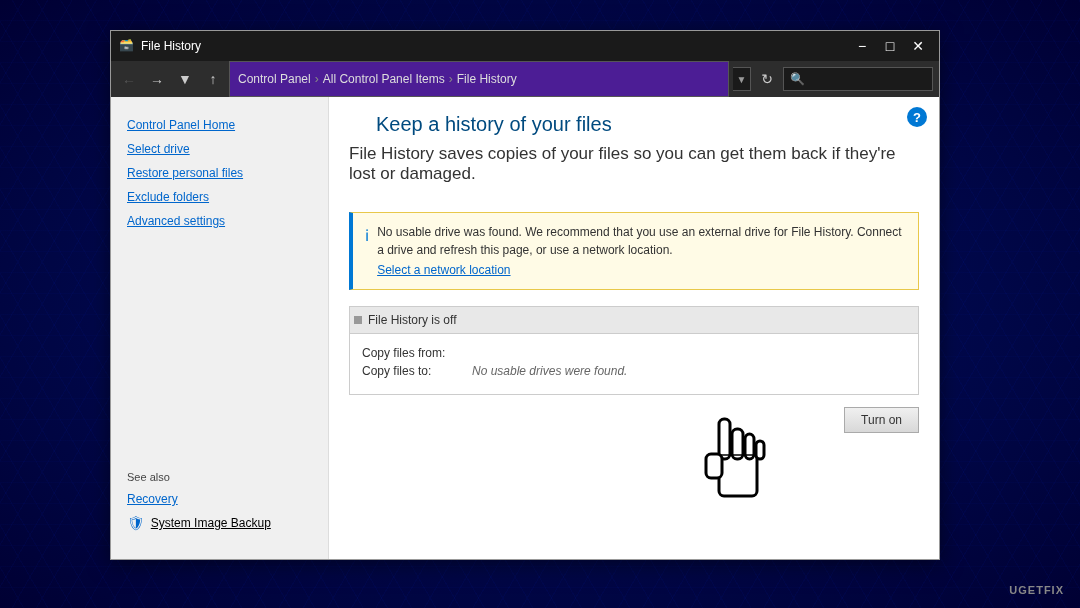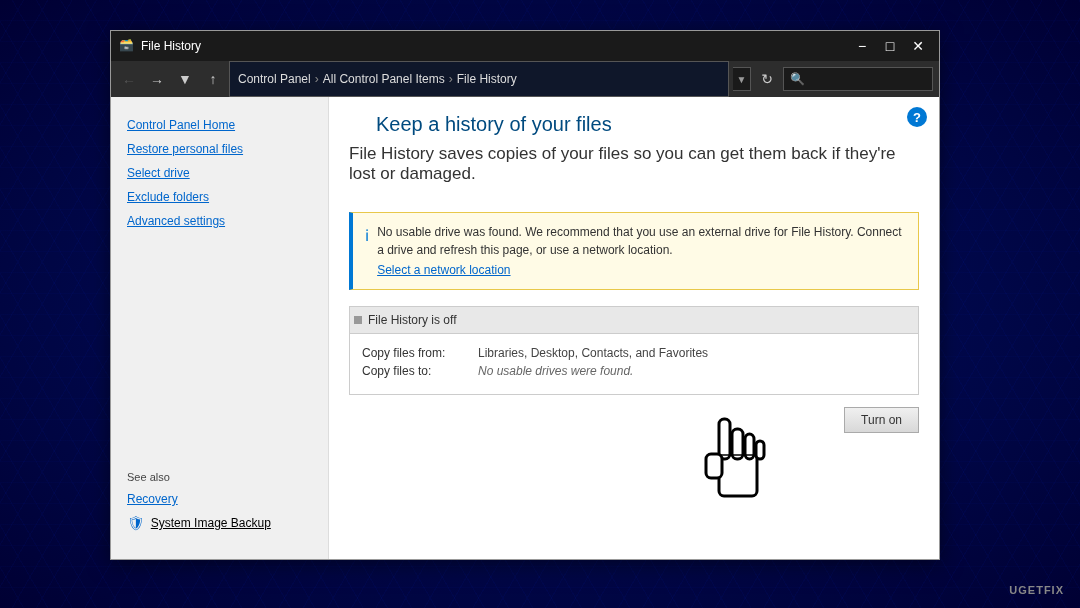--- a/index.html
+++ b/index.html
@@ -113,21 +113,21 @@
       cursor: pointer;
       display: flex;
       align-items: center;
       justify-content: center;
       border-radius: 2px;
     }
     .nav-btn.disabled { color: #555; cursor: default; }
     .address-path {
       flex: 1;
       height: 36px;
-      background: #0f172a;
+      background: #4c1d95;
       border: 1px solid #555;
       display: flex;
       align-items: center;
       padding: 0 8px;
       color: #ddd;
       font-size: 12px;
     }
     .path-separator {
       color: #888;
       margin: 0 4px;
@@ -300,21 +300,20 @@
       display: inline-block;
     }
     .status-body {
       padding: 12px 12px;
       background: #fff;
     }
     .info-row {
       display: flex;
       margin-bottom: 4px;
       font-size: 12px;
-      gap: 6px;
     }
     .info-label {
       width: 110px;
       color: #333;
       flex-shrink: 0;
     }
     .info-value {
       color: #444;
     }
     .info-value.italic {
@@ -399,22 +398,22 @@
     <div class="search-box">
       <span class="search-icon-small">🔍</span>
     </div>
   </div>
 
   <div class="content">
 
     <div class="sidebar">
       <div class="sidebar-nav">
         <div class="sidebar-link">Control Panel Home</div>
+        <div class="sidebar-link">Select drive</div>
         <div class="sidebar-link">Restore personal files</div>
-        <div class="sidebar-link">Select drive</div>
         <div class="sidebar-link">Exclude folders</div>
         <div class="sidebar-link">Advanced settings</div>
       </div>
       <div class="sidebar-bottom">
         <div class="sidebar-section">See also</div>
         <div class="sidebar-link">Recovery</div>
         <div class="shield-item">
           <span class="shield-icon">🛡</span>
           <span class="shield-text">System Image Backup</span>
         </div>
@@ -436,21 +435,20 @@
       </div>
 
       <div class="status-box">
         <div class="status-header">
           <span class="status-indicator"></span>
           <span>File History is off</span>
         </div>
         <div class="status-body">
           <div class="info-row">
             <span class="info-label">Copy files from:</span>
-            <span class="info-value">Libraries, Desktop, Contacts, and Favorites</span>
           </div>
           <div class="info-row">
             <span class="info-label">Copy files to:</span>
             <span class="info-value italic">No usable drives were found.</span>
           </div>
         </div>
       </div>
 
       <div class="action-area">
         <button class="turn-on-btn">Turn on</button>

